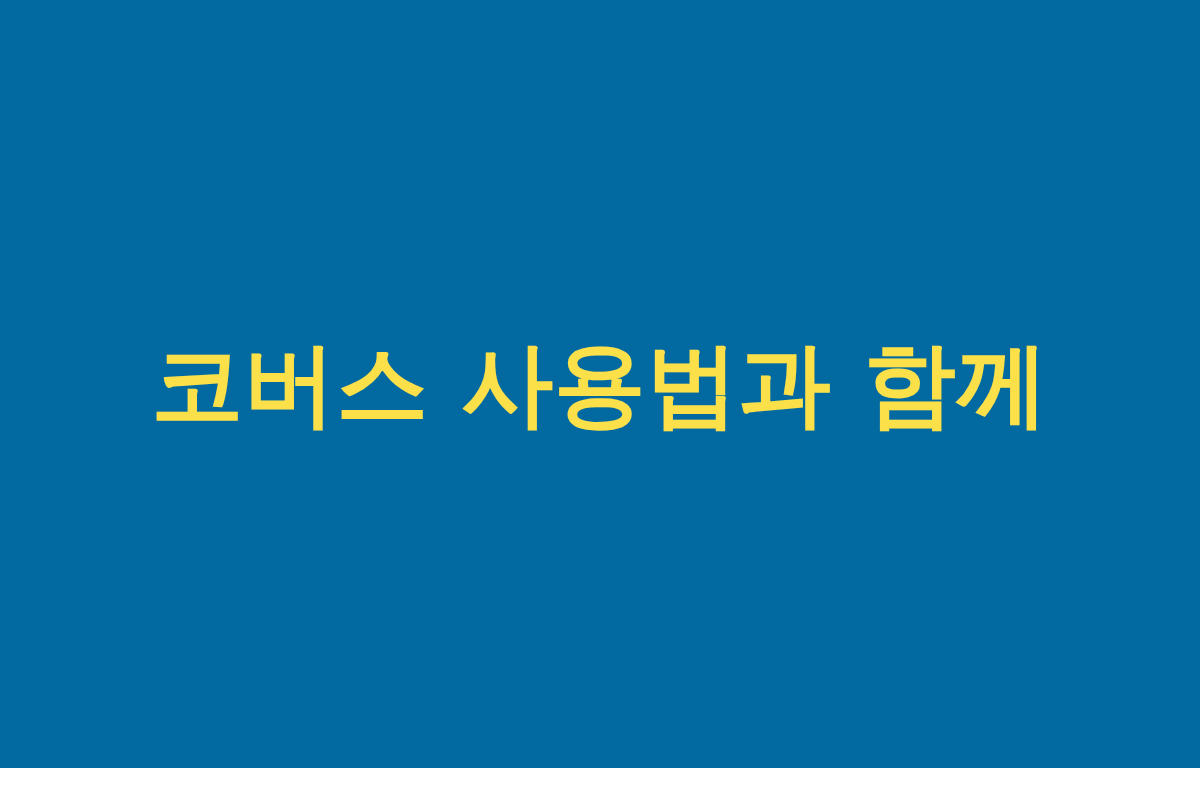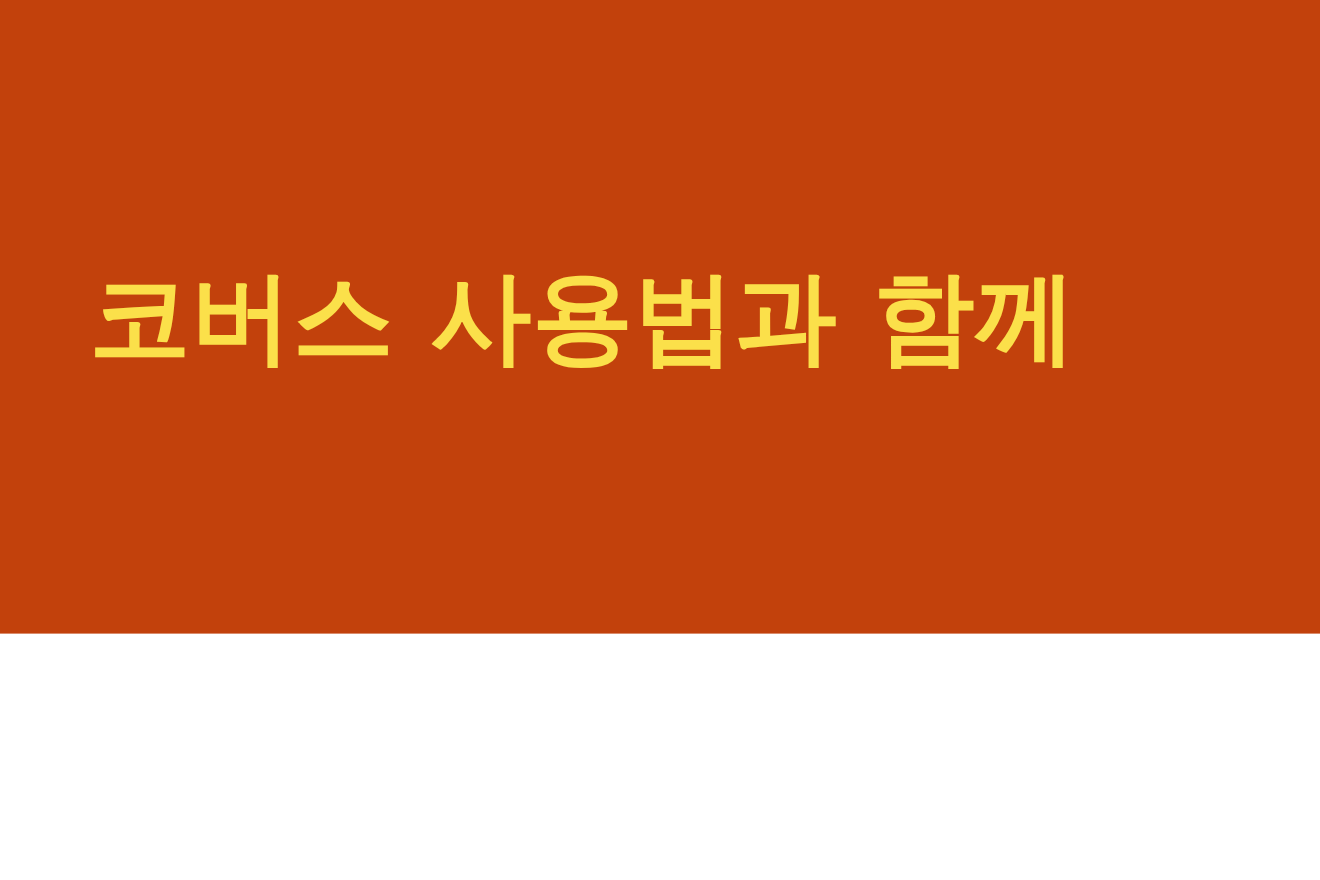--- a/index.html
+++ b/index.html
@@ -11,25 +11,25 @@
   body {
     width: 1200px;
     height: 800px;
     overflow: hidden;
     font-family: "DejaVu Sans", "Liberation Sans", sans-serif;
   }
 
   #banner {
     position: relative;
     width: 1200px;
-    height: 576px;
-    background: #c2410c;
+    height: 768px;
+    background: #0369a1;
     display: flex;
     align-items: center;
-    justify-content: flex-start;
+    justify-content: center;
     box-sizing: border-box;
   }
 
   #headline {
     width: 1060px;
     margin: 0;
     padding: 0;
     text-align: center;
     color: #FBE04A;
     font-family: "DejaVu Sans", "Liberation Sans", sans-serif;

